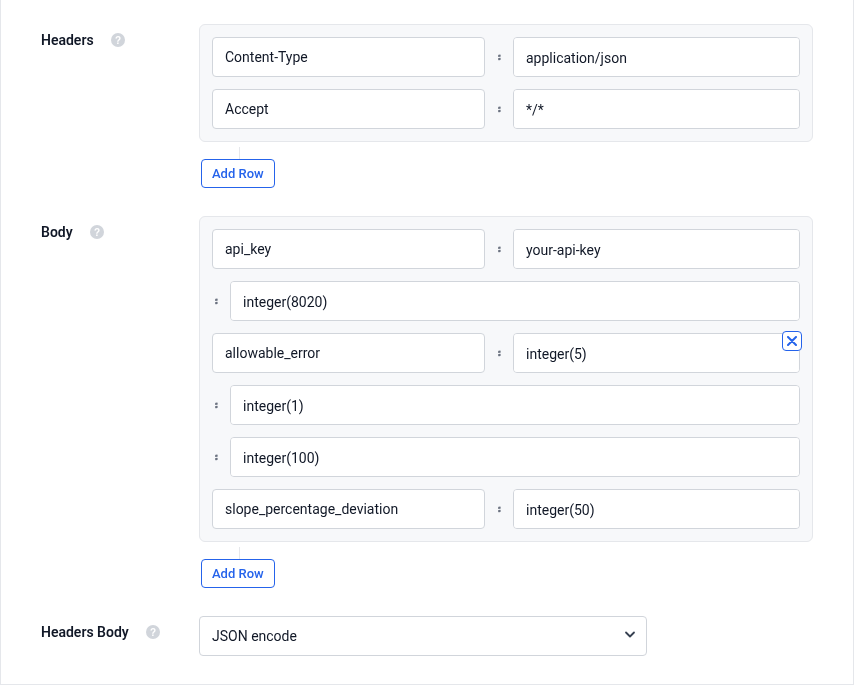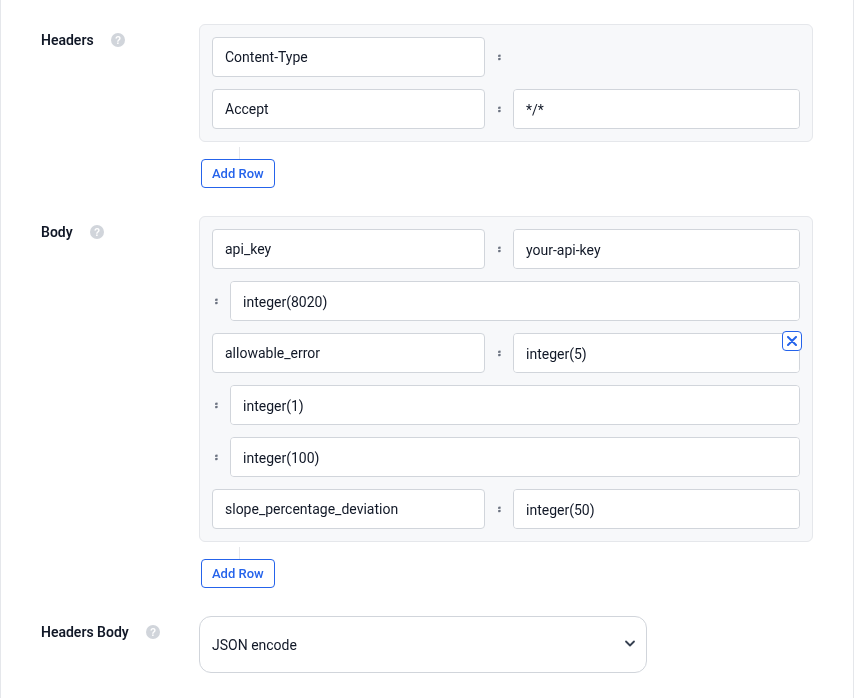--- a/index.html
+++ b/index.html
@@ -116,24 +116,23 @@
     font-weight: 500;
     cursor: pointer;
     font-family: inherit;
   }
   .select-wrap {
     position: relative;
     width: 448px;
   }
   .select-input {
     width: 100%;
-    height: 57px;
+    height: 40px;
     appearance: none;
     cursor: pointer;
-    border-radius: 12px;
   }
   .select-chevron {
     position: absolute;
     right: 10px;
     top: 50%;
     transform: translateY(-50%);
     pointer-events: none;
     color: #374151;
   }
   .delete-btn {
@@ -170,20 +169,23 @@
             <text x="8" y="11.5" text-anchor="middle" font-size="10" fill="#fff" font-family="sans-serif" font-weight="bold">?</text>
           </svg>
       </span>
     </div>
     <div class="content-col">
       <div class="rows-panel">
 
         <div class="row-line">
           <input class="key-input" value="Content-Type" style="">
           <span class="colon">፡</span>
+          <div class="right-cell">
+            <textarea class="val-input" style="">application/json</textarea>
+          </div>
         </div>
 
         <div class="row-line">
           <input class="key-input" value="Accept" style="">
           <span class="colon">፡</span>
           <div class="right-cell">
             <textarea class="val-input" style="">*/*</textarea>
           </div>
         </div>
 

